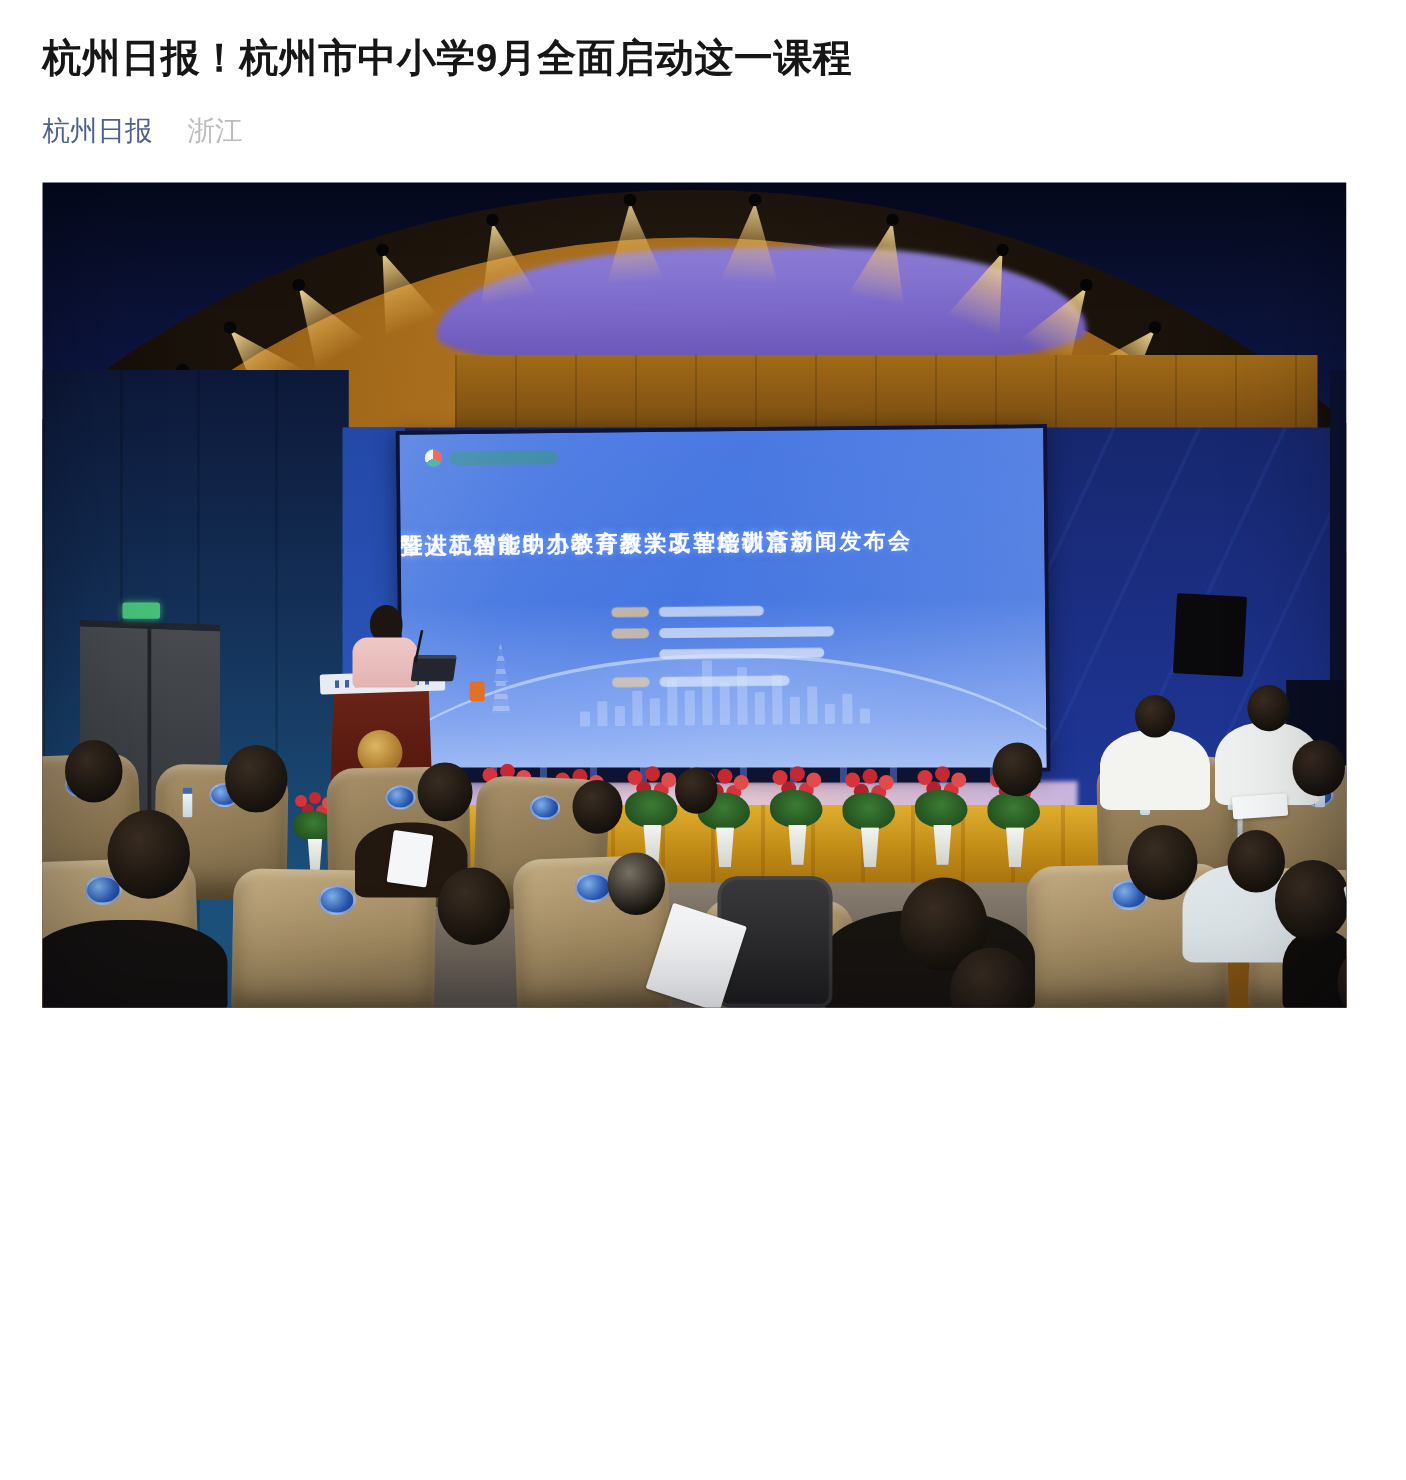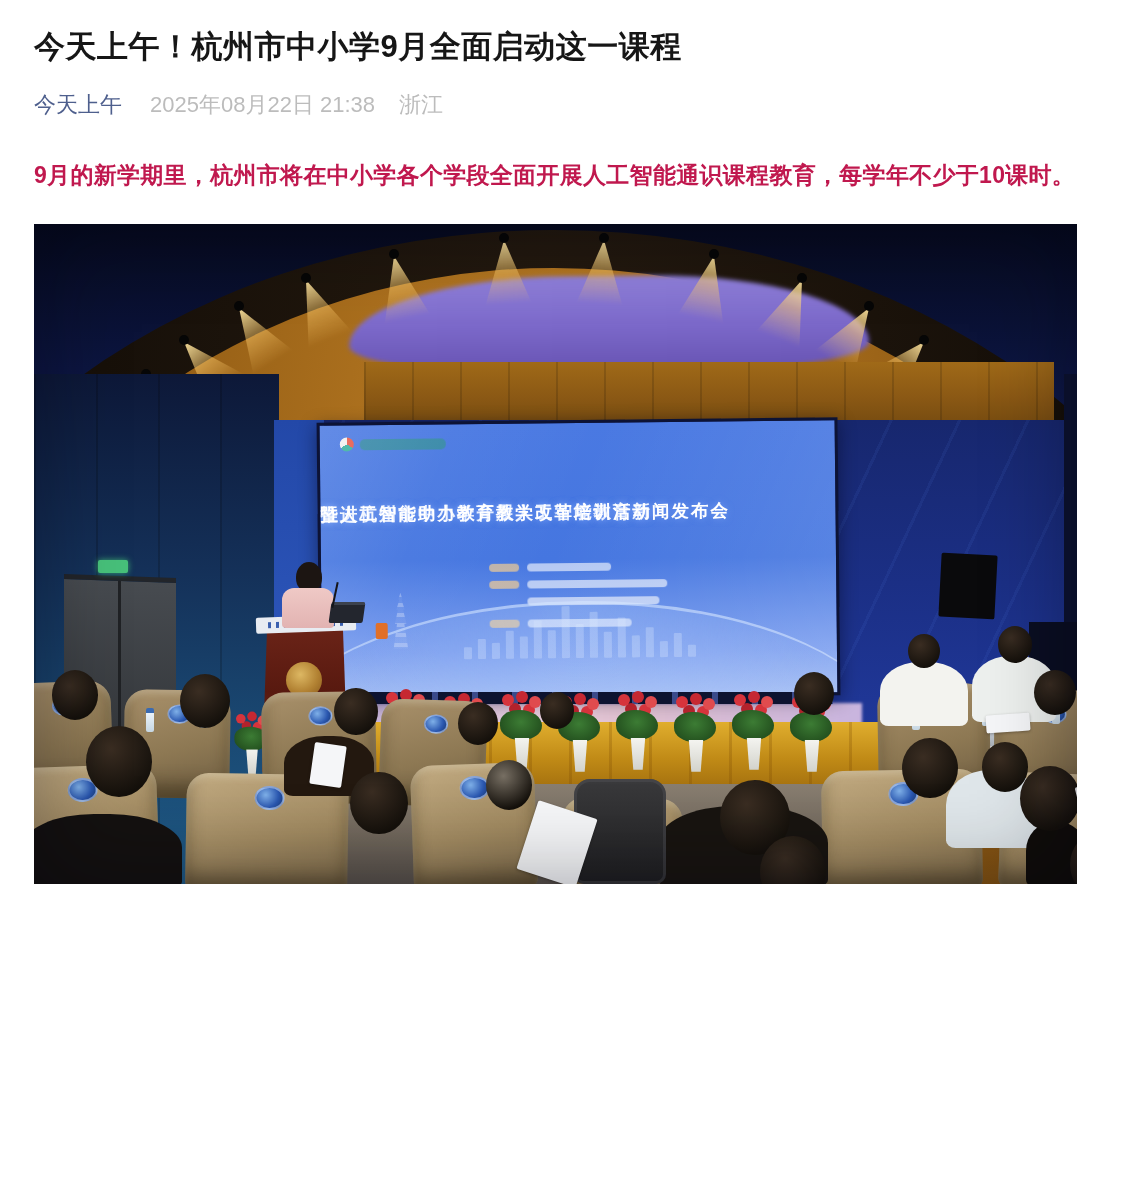--- a/index.html
+++ b/index.html
@@ -142,30 +142,28 @@
     background:radial-gradient(circle at 35% 35%,#7fb0e8,#2a57b0 60%,#17366e);
     border:2px solid rgba(225,238,255,.5);}
   .head{border-radius:50%;z-index:16;}
   .torso{z-index:15;border-radius:45% 45% 10% 10%;}
   .paper{z-index:16;background:#f5f6f8;border-radius:2px;box-shadow:0 1px 3px rgba(0,0,0,.3);}
 </style>
 </head>
 <body>
 
 <div class="content">
-  <h1 class="title">今天上午！杭州市中小学9月全面启动这一课程</h1>
+  <h1 class="title">杭州日报！杭州市中小学9月全面启动这一课程</h1>
 
   <div class="meta">
-    <span class="src">今天上午</span>
-    <span class="dim">2025年08月22日 21:38</span>
+    <span class="src">杭州日报</span>
     <span class="dim">浙江</span>
   </div>
 
 
-  <p class="body-p highlight">9月的新学期里，杭州市将在中小学各个学段全面开展人工智能通识课程教育，每学年不少于10课时。</p>
 
   <figure class="photo">
     <div class="scene" id="scene">
       <div class="arch-dark"></div>
       <div class="ceiling-amber"></div>
       <div class="purple-panel"></div>
       <div class="grille"></div>
       <div class="vent" style="left:428px;top:252px;transform:rotate(-10deg);"></div>
       <div class="vent" style="left:905px;top:244px;transform:rotate(9deg);"></div>
       <div class="wood-band"></div>

